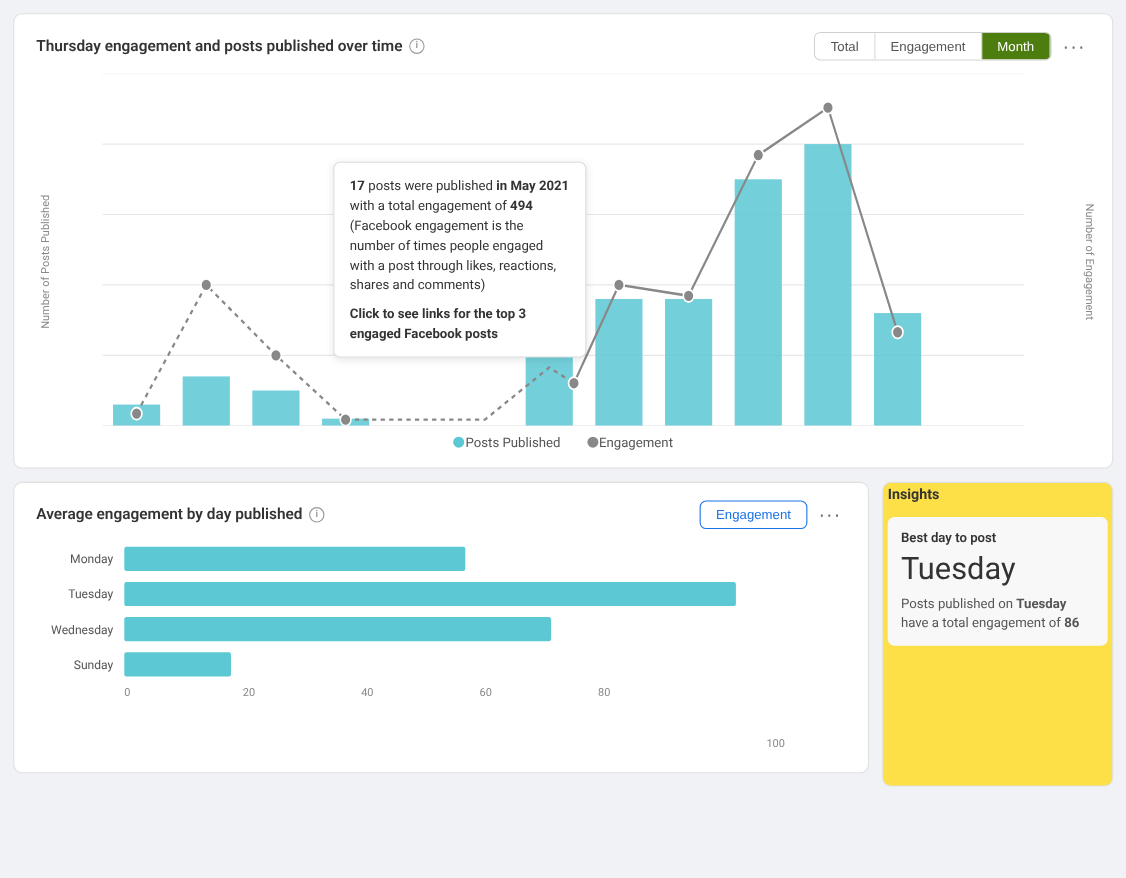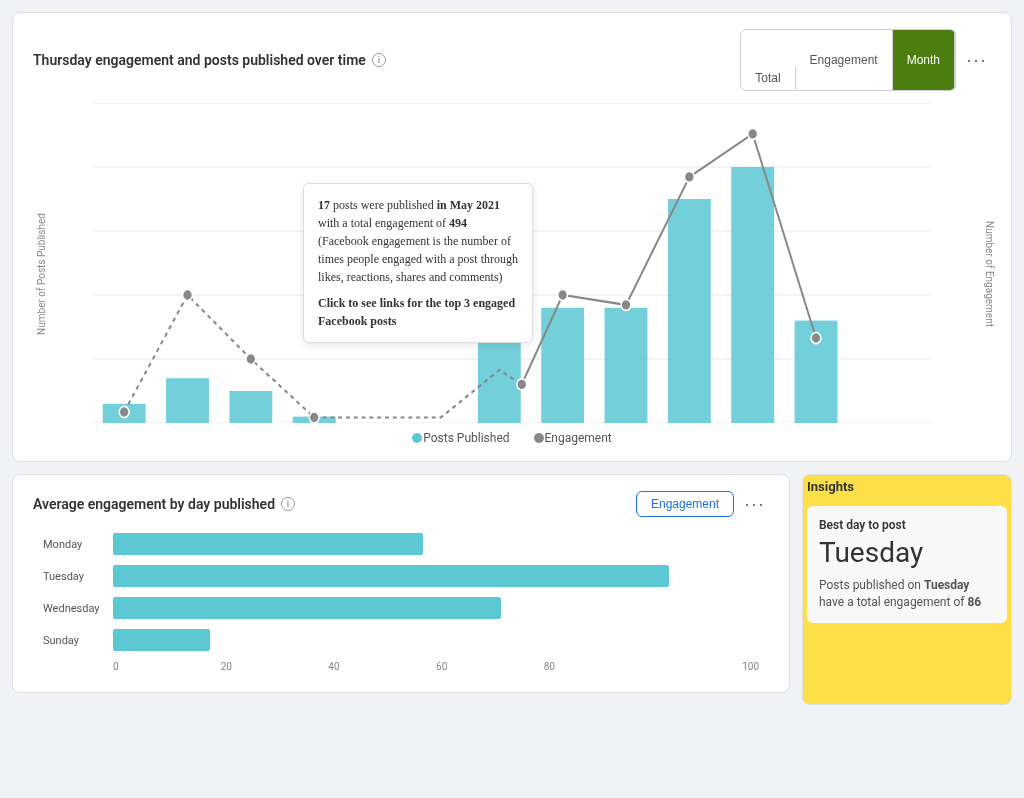--- a/index.html
+++ b/index.html
@@ -80,21 +80,20 @@
       font-size: 18px;
       color: #666;
       letter-spacing: 1px;
       padding: 2px 4px;
     }
     
     .chart-container {
       position: relative;
       width: 100%;
       height: 320px;
-      font-family: Liberation Serif, serif;
     }
     .chart-svg {
       width: 100%;
       height: 100%;
     }
     
     .legend {
       display: flex;
       justify-content: center;
       gap: 24px;
@@ -179,21 +178,21 @@
     }
     .hbar-row {
       display: flex;
       align-items: center;
       margin-bottom: 10px;
     }
     .hbar-label {
       width: 70px;
       font-size: 11px;
       color: #555;
-      text-align: left;
+      text-align: right;
       padding-right: 10px;
       flex-shrink: 0;
     }
     .hbar-track {
       flex: 1;
       height: 22px;
       position: relative;
     }
     .hbar-fill {
       height: 100%;
@@ -223,21 +222,21 @@
 <body>
 
 <div class="card">
   <div class="card-header">
     <div class="card-title">
       <span>Thursday engagement and posts published over time</span>
       <span class="info-icon">i</span>
     </div>
     <div class="header-actions">
       <div class="btn-group">
-        <button class="btn-group-btn" style="padding: 5px 14px; font-size: 12px; border-top: none; border-right: 1px solid rgb(208, 208, 208); border-bottom: none; border-left: none; border-image: initial; background: rgb(255, 255, 255); color: rgb(85, 85, 85); cursor: pointer; margin-top: 36px;">Total</button>
+        <button class="btn-group-btn" style="padding: 5px 14px; font-size: 12px; border-top: none; border-right: 1px solid rgb(208, 208, 208); border-bottom: none; border-left: none; border-image: initial; background: rgb(255, 255, 255); color: rgb(85, 85, 85); cursor: pointer;">Total</button>
         <button class="btn-group-btn" style="padding: 5px 14px; font-size: 12px; border-top: none; border-right: 1px solid rgb(208, 208, 208); border-bottom: none; border-left: none; border-image: initial; background: rgb(255, 255, 255); color: rgb(85, 85, 85); cursor: pointer;">Engagement</button>
         <button class="btn-group-btn active" style="padding: 5px 14px; font-size: 12px; border-top: none; border-right: 1px solid rgb(208, 208, 208); border-bottom: none; border-left: none; border-image: initial; background: #4d7c0f; color: rgb(255, 255, 255); cursor: pointer;">Month</button>
       </div>
       <button class="more-btn">···</button>
     </div>
   </div>
 
   <div style="position:relative; padding-left:60px; padding-right:60px;">
 
     <div class="y-axis-title-left">Number of Posts Published</div>
@@ -387,21 +386,21 @@
             <div class="hbar-fill" style="width:15%;"></div>
           </div>
         </div>
 
         <div style="padding-left:70px; display:flex; margin-top:6px;">
           <div style="flex:1; font-size:10px; color:#888; text-align:left;">0</div>
           <div style="flex:1; font-size:10px; color:#888; text-align:left;">20</div>
           <div style="flex:1; font-size:10px; color:#888; text-align:left;">40</div>
           <div style="flex:1; font-size:10px; color:#888; text-align:left;">60</div>
           <div style="flex:1; font-size:10px; color:#888; text-align:left;">80</div>
-          <div style="flex:1; font-size:10px; color:#888; text-align:right;">100</div>
+          <div style="flex:1; font-size:10px; color:#888; text-align:center;margin-top:46px;">100</div>
         </div>
       </div>
     </div>
   </div>
 
   <div class="insights-card">
     <div class="insights-title">Insights</div>
     <div class="insights-body">
       <div class="best-day-label">Best day to post</div>
       <div class="best-day-value">Tuesday</div>

